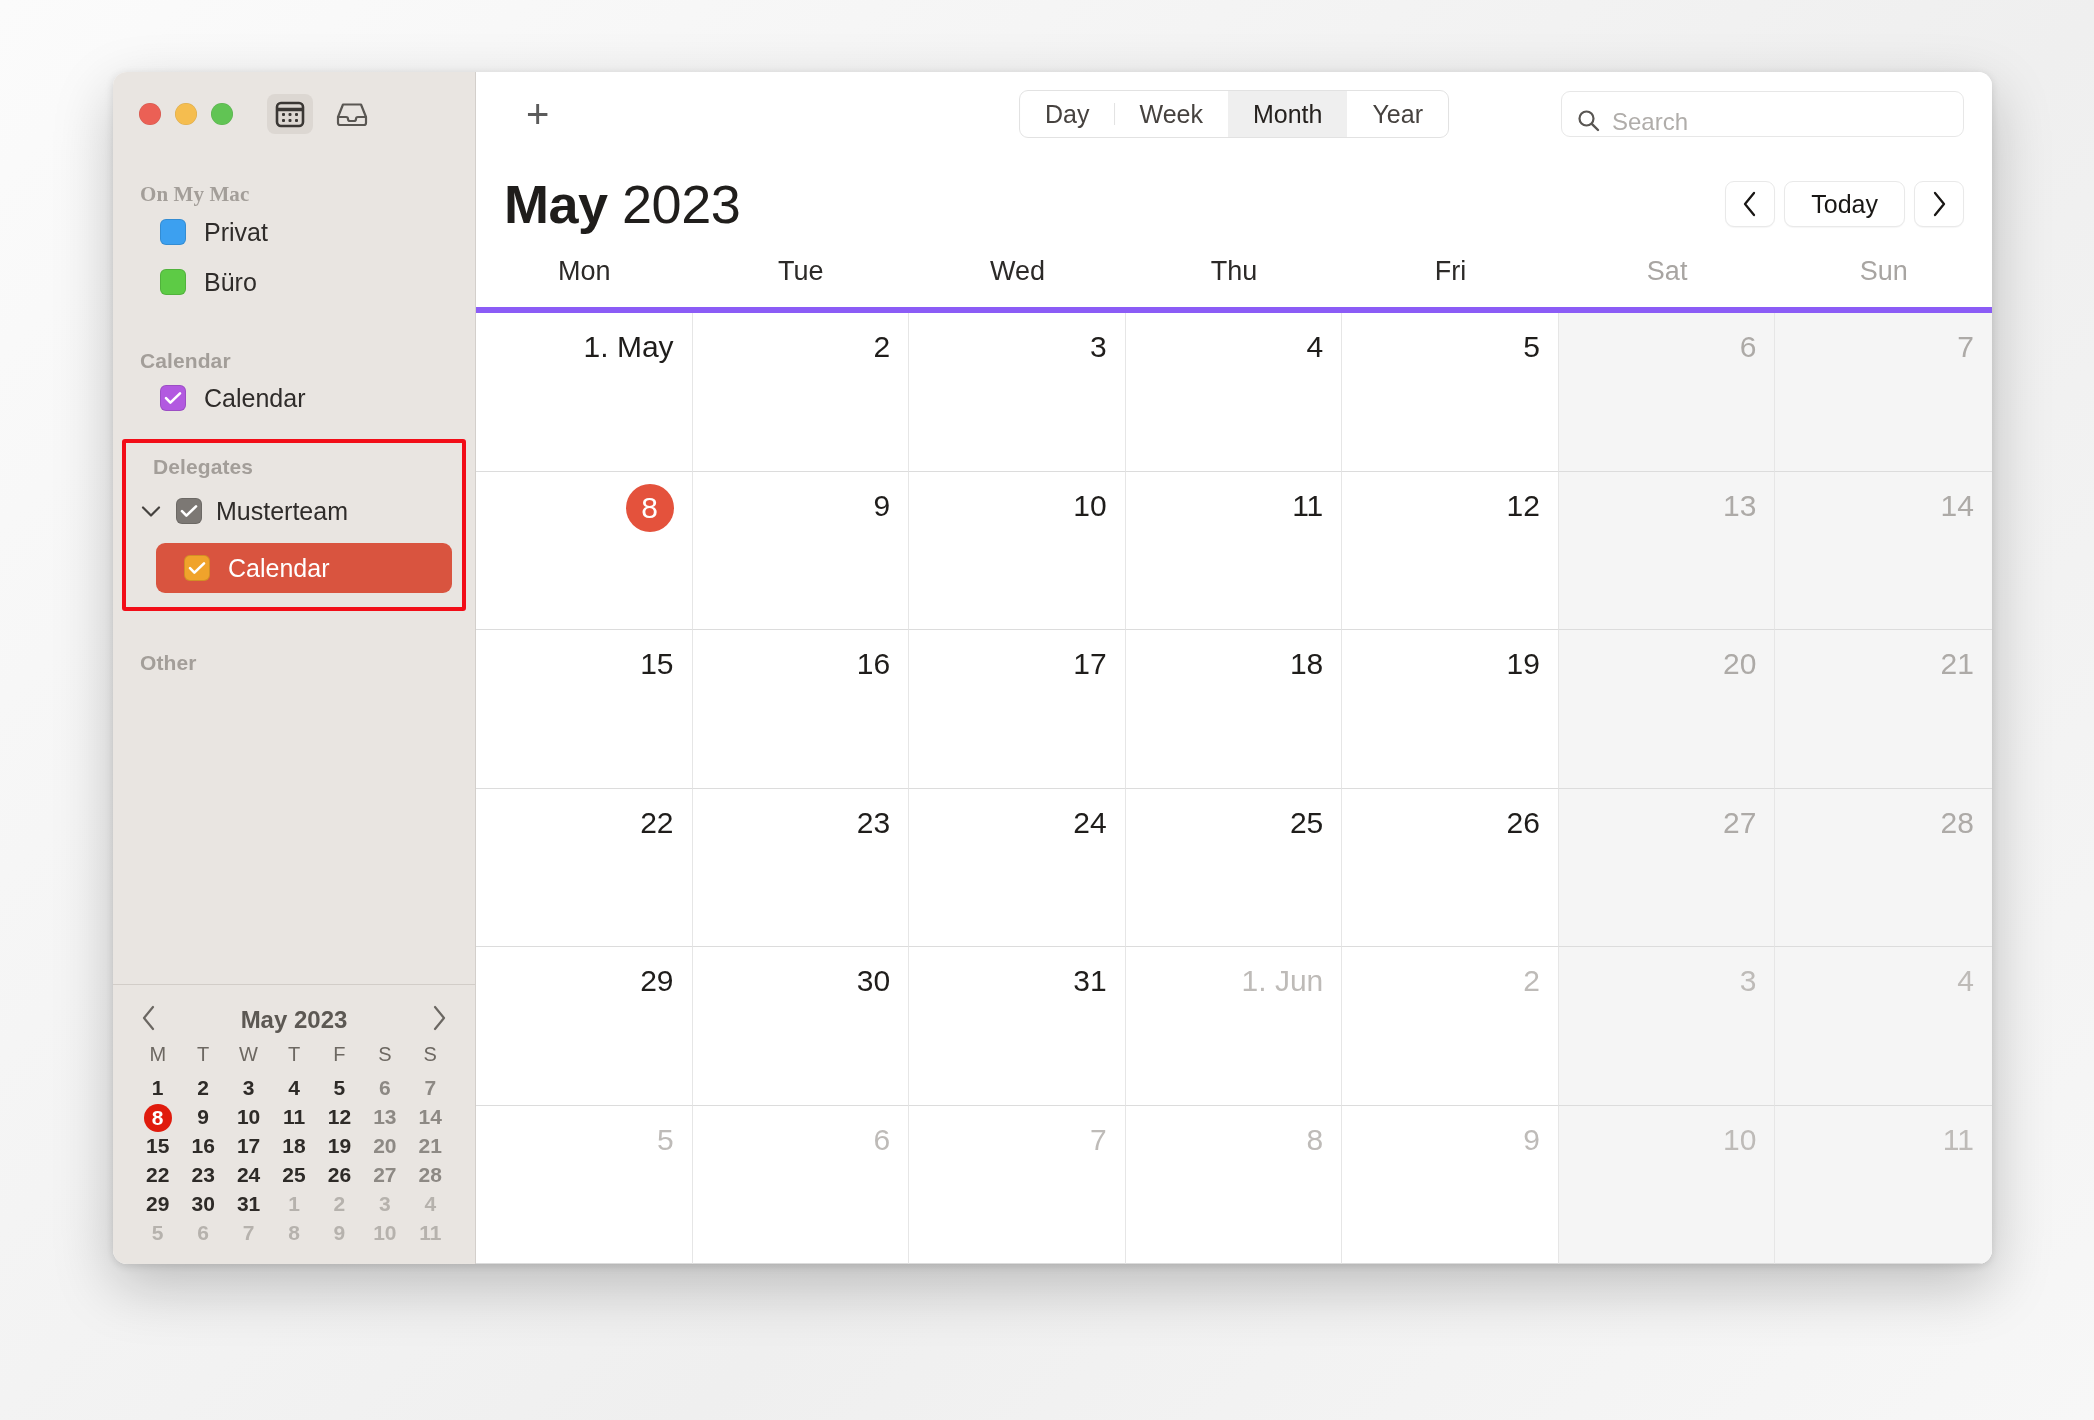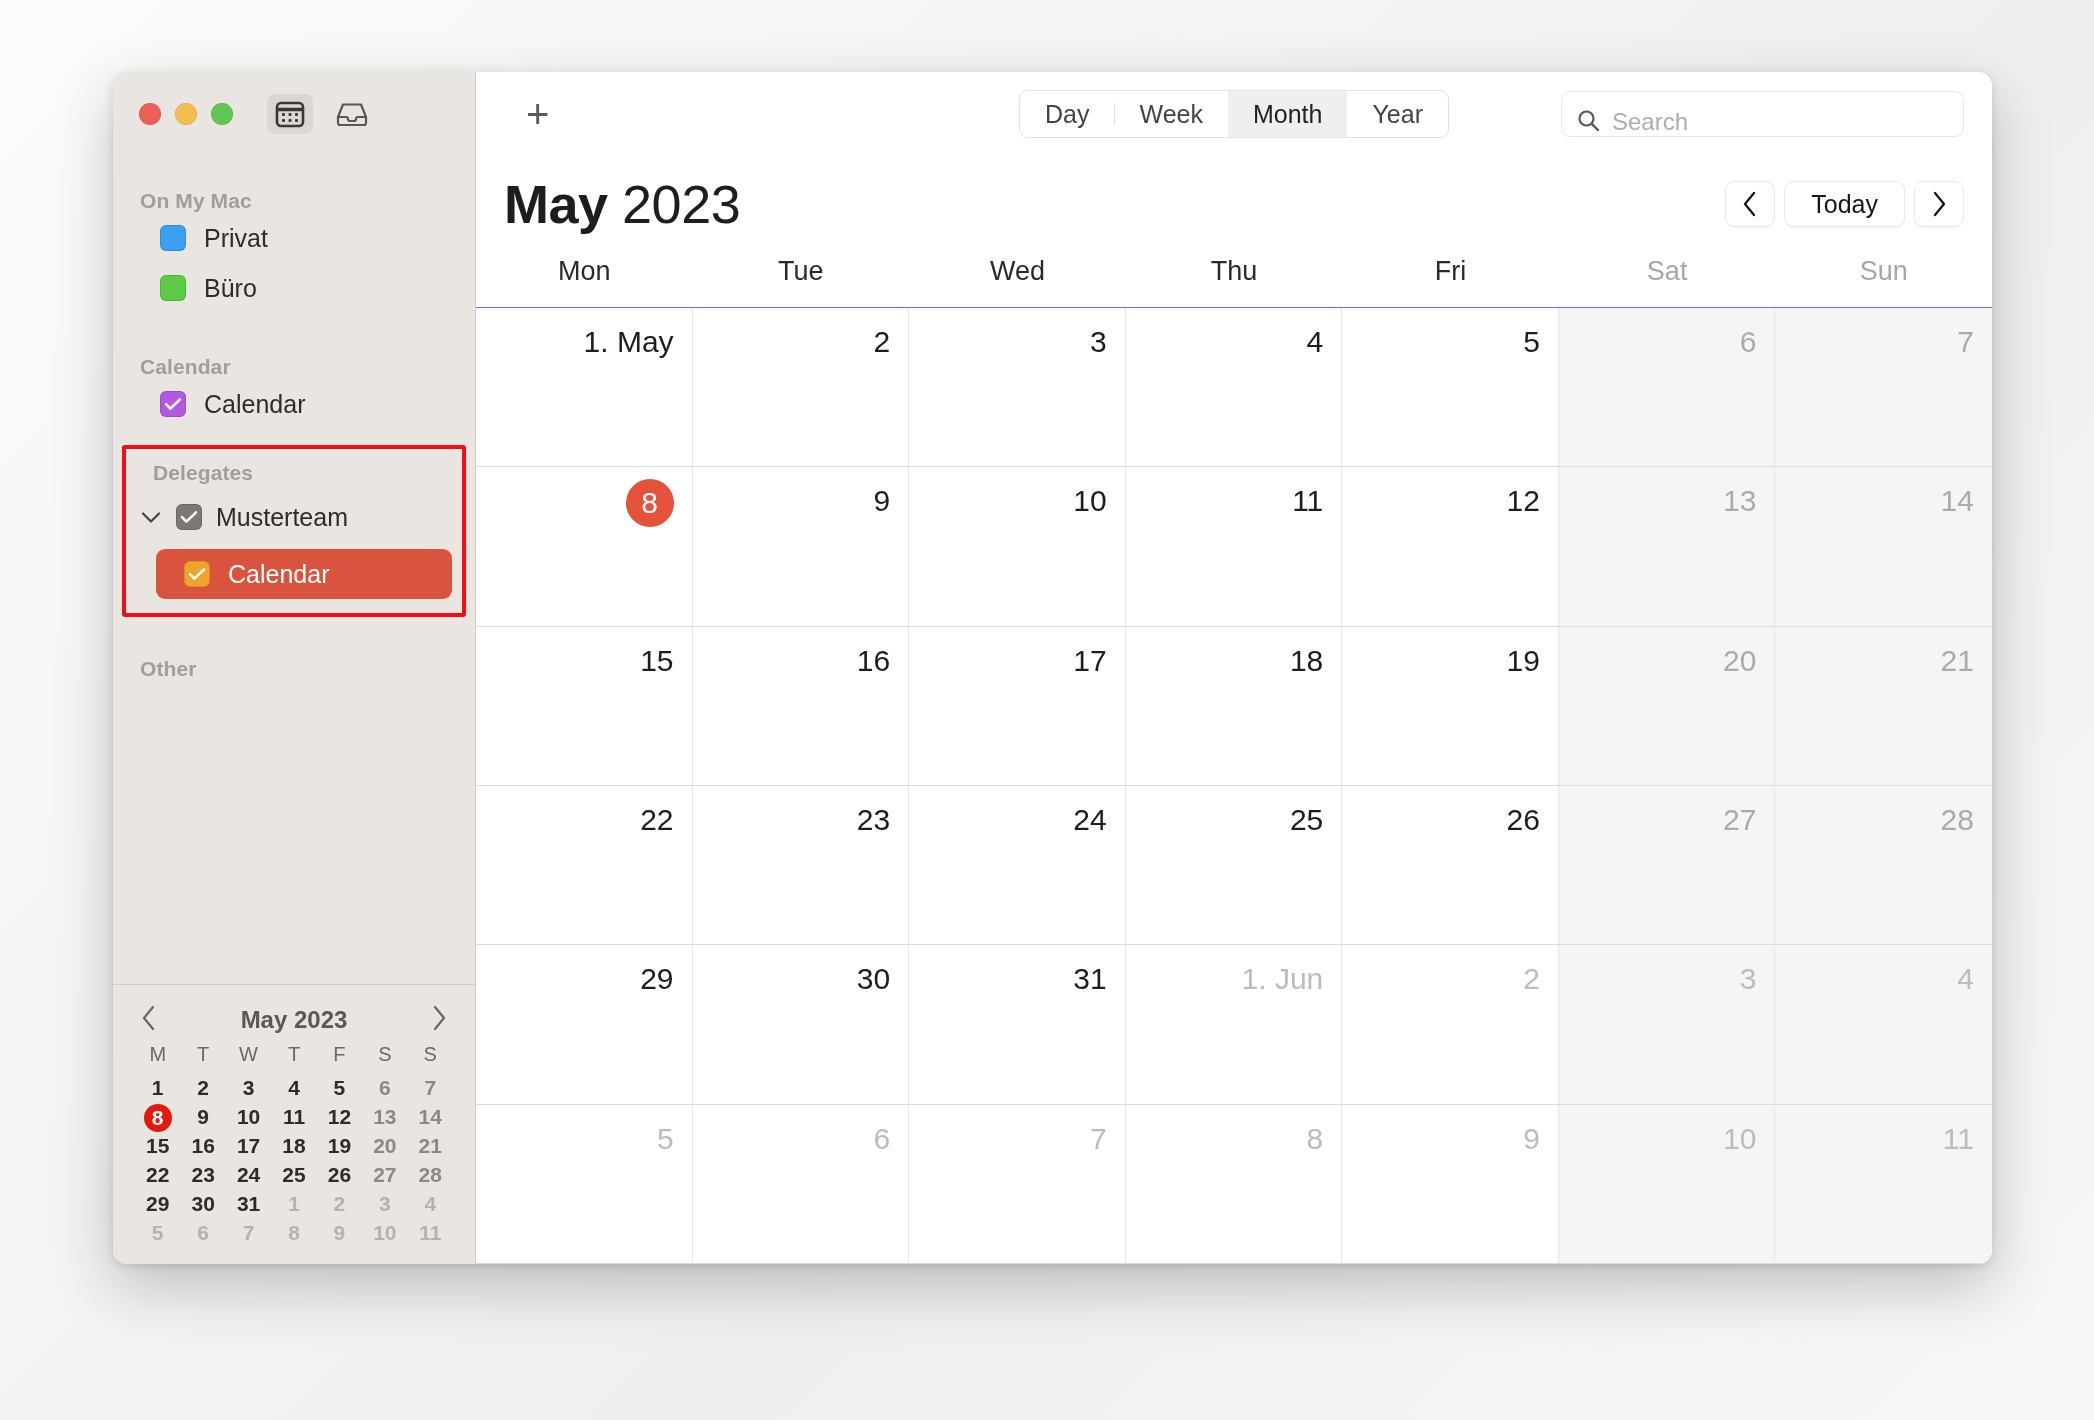--- a/index.html
+++ b/index.html
@@ -50,21 +50,21 @@
     display:flex; align-items:center; justify-content:center;
     border: none; background: transparent; cursor: default;
   }
   .tbtn.active { background: #dcd7d2; }
 
   .sect-title {
     font-size: 21px; font-weight: bold; color: #a39e99;
     padding: 0 0 0 27px;
     letter-spacing: .1px;
   }
-  #on-my-mac-title { margin-top: 33px; }
+  #on-my-mac-title { margin-top: 26px; font-family: Liberation Serif, serif; }
   #exchange-title  { margin-top: 42px; }
   #delegates-title { margin-top: 4px; }
   #other-title     { margin-top: 40px; }
 
   .cal-row {
     display: flex; align-items: center;
     height: 50px;
     padding-left: 47px;
     gap: 18px;
     font-size: 25px;
@@ -196,21 +196,21 @@
     border: 1px solid #e9e9e9; border-radius: 9px; background:#fff;
     height: 46px; display:flex; align-items:center; justify-content:center;
     color:#191715; cursor: default;
     box-shadow: 0 1px 1px rgba(0,0,0,0.04);
   }
   .navbtn.arrow { width: 50px; }
   .navbtn.today { padding: 0 26px; font-size: 25px; }
 
   #dow-row {
     display:grid; grid-template-columns: repeat(7, 1fr);
-    border-bottom: 1px solid #8b5cf6;
+    border-bottom: 6px solid #8b5cf6;
   }
   #dow-row div {
     text-align:center; font-size: 27px; color:#2c2a28;
     padding: 4px 0 20px 0;
   }
   #dow-row div.we { color:#a8a5a2; }
 
   #grid {
     flex: 1 1 auto;
     display:grid;

